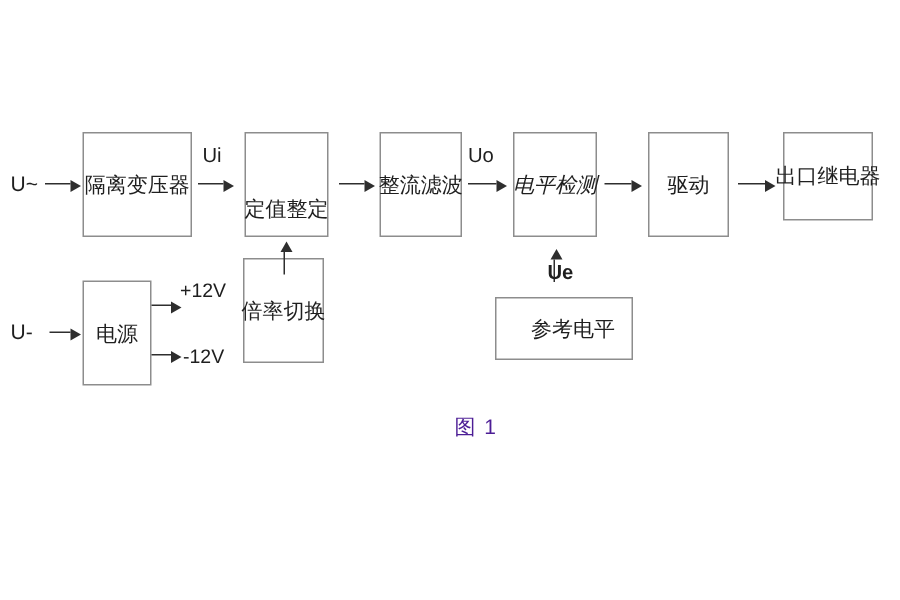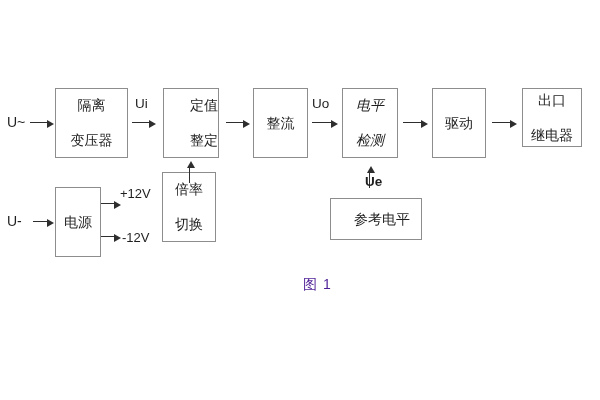--- a/index.html
+++ b/index.html
@@ -11,21 +11,21 @@
     font-family: "Liberation Sans", "DejaVu Sans", sans-serif;
     color: #1f1f1f;
     overflow: hidden;
   }
   .block {
     position: absolute;
     box-sizing: border-box;
     border: 1.5px solid #8d8d8d;
     background: #ffffff;
     display: flex;
-    flex-direction: column;
+    flex-direction: row;
     align-items: center;
     justify-content: center;
     font-size: 14px;
     text-align: center;
     color: #1f1f1f;
   }
   .block .ln { display: block; line-height: 35px; height: 35px; white-space: nowrap; }
   .block .single { display: block; line-height: 18px; white-space: nowrap; }
 
   
@@ -117,20 +117,21 @@
   <div class="block" id="blk-isolation">
     <span class="ln">隔离</span>
     <span class="ln">变压器</span>
   </div>
   <div class="block" id="blk-setting">
     <span class="ln">定值</span>
     <span class="ln">整定</span>
   </div>
   <div class="block" id="blk-rectify">
     <span class="ln">整流</span>
+    <span class="ln">滤波</span>
   </div>
   <div class="block" id="blk-level">
     <span class="ln">电平</span>
     <span class="ln">检测</span>
   </div>
   <div class="block" id="blk-drive">
     <span class="single">驱动</span>
   </div>
   <div class="block" id="blk-relay">
     <span class="ln">出口</span>

